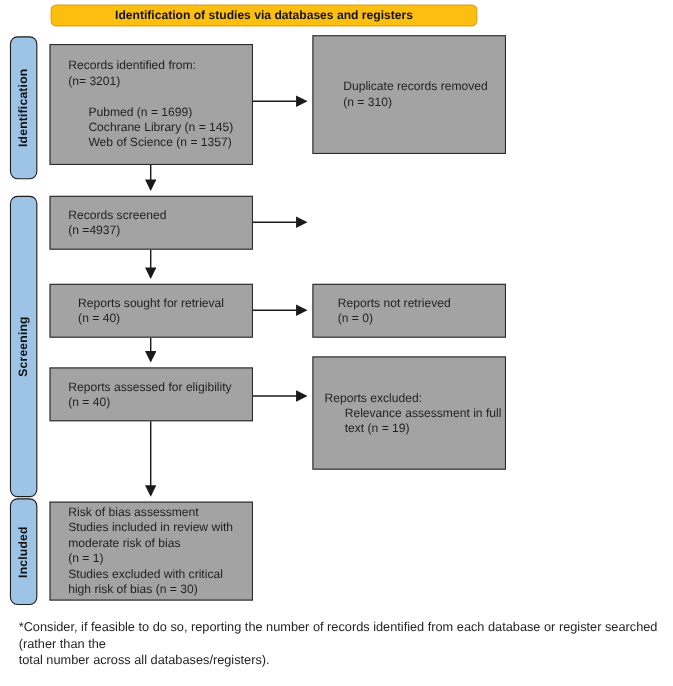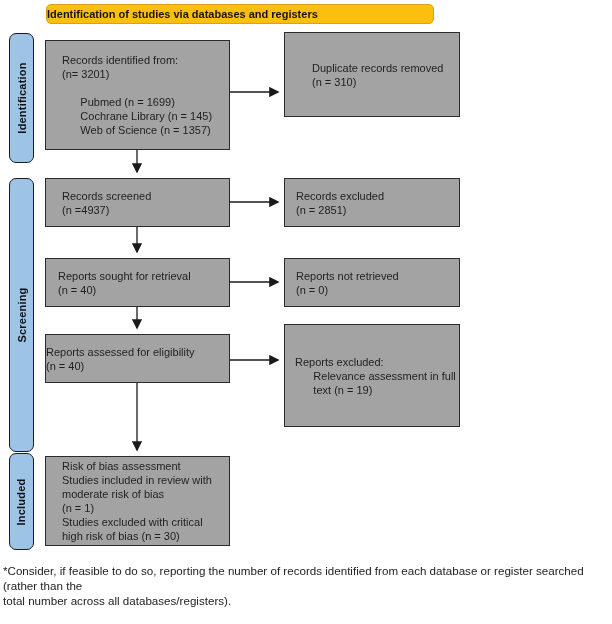--- a/index.html
+++ b/index.html
@@ -11,21 +11,21 @@
     font-family: "Liberation Sans", "DejaVu Sans", sans-serif;
     color: #1f1f1f;
     overflow: hidden;
   }
   .banner {
     position: absolute;
     left: 46px; top: 4px; width: 388px; height: 20px;
     background: var(--header-fill, #FCBF10);
     border: 1.5px solid var(--header-border, #D9A01D);
     border-radius: 5px;
-    display: flex; align-items: center; 
+    display: flex; align-items: center; justify-content: center;
     font-size: 11px; font-weight: bold; color: #141414;
     box-sizing: border-box;
   }
   .stage {
     position: absolute;
     left: 9px; width: 25px;
     background: var(--stage-fill, #9DC3E6);
     border: 1.4px solid #1c1c1c;
     border-radius: 7px;
     display: flex; align-items: center; justify-content: center;
@@ -43,38 +43,38 @@
   .box {
     position: absolute;
     background: #a3a3a3;
     border: 1.5px solid #2b2b2b;
     box-sizing: border-box;
     display: flex; align-items: center;
     font-size: 11px; line-height: 14px;
   }
   .box-text { white-space: pre-wrap; }
   .b-records-identified { left: 45px;  top: 40px;  width: 185px; height: 110px; padding-left: 16px; }
-  .b-duplicates         { left: 284px; top: 32px;  width: 176px; height: 85px; padding-left: 27px; }
+  .b-duplicates         { left: 284px; top: 32px;  width: 176px; height: 108px; padding-left: 27px; }
   .b-screened           { left: 45px;  top: 178px; width: 185px; height: 49px;  padding-left: 16px; }
   .b-rec-excluded       { left: 284px; top: 178px; width: 176px; height: 49px;  padding-left: 11px; }
-  .b-sought             { left: 45px;  top: 258px; width: 185px; height: 49px;  padding-left: 12px; }
-  .b-not-retrieved      { left: 284px; top: 258px; width: 176px; height: 49px;  padding-left: 11px; }
-  .b-assessed           { left: 45px;  top: 334px; width: 185px; height: 49px;  }
+  .b-sought             { left: 45px;  top: 258px; width: 185px; height: 49px;  padding-left: 25px; }
+  .b-not-retrieved      { left: 284px; top: 258px; width: 176px; height: 49px;  padding-left: 22px; }
+  .b-assessed           { left: 45px;  top: 334px; width: 185px; height: 49px;  padding-left: 16px; }
   .b-rep-excluded       { left: 284px; top: 324px; width: 176px; height: 103px; padding-left: 10px; }
   .b-included           { left: 45px;  top: 456px; width: 185px; height: 90px;  padding-left: 16px; }
   .arrows {
     position: absolute; left: 0; top: 0; width: 612px; height: 624px;
     pointer-events: none;
   }
   .footnotes {
     position: absolute;
     left: 1px; top: 563px; width: 610px;
     font-size: 11.6px; line-height: 15px; color: #232323;
   }
-  .footnote { white-space: pre-wrap; margin: 0 0 15px 2px; }
+  .footnote { white-space: pre-wrap; margin: 0 0 15px 16px; }
 </style>
 </head>
 <body>
 
 <div class="canvas">
 
   <div class="banner">
     <span>Identification of studies via databases and registers</span>
   </div>
 
@@ -96,24 +96,20 @@
       Cochrane Library (n = 145)
       Web of Science (n = 1357)</div>
   </div>
   <div class="box b-duplicates">
     <div class="box-text">Duplicate records removed
 (n = 310)</div>
   </div>
   <div class="box b-screened">
     <div class="box-text">Records screened
 (n =4937)</div>
-  </div>
-  <div class="box b-rec-excluded">
-    <div class="box-text">Records excluded
-(n = 2851)</div>
   </div>
   <div class="box b-sought">
     <div class="box-text">Reports sought for retrieval
 (n = 40)</div>
   </div>
   <div class="box b-not-retrieved">
     <div class="box-text">Reports not retrieved
 (n = 0)</div>
   </div>
   <div class="box b-assessed">

